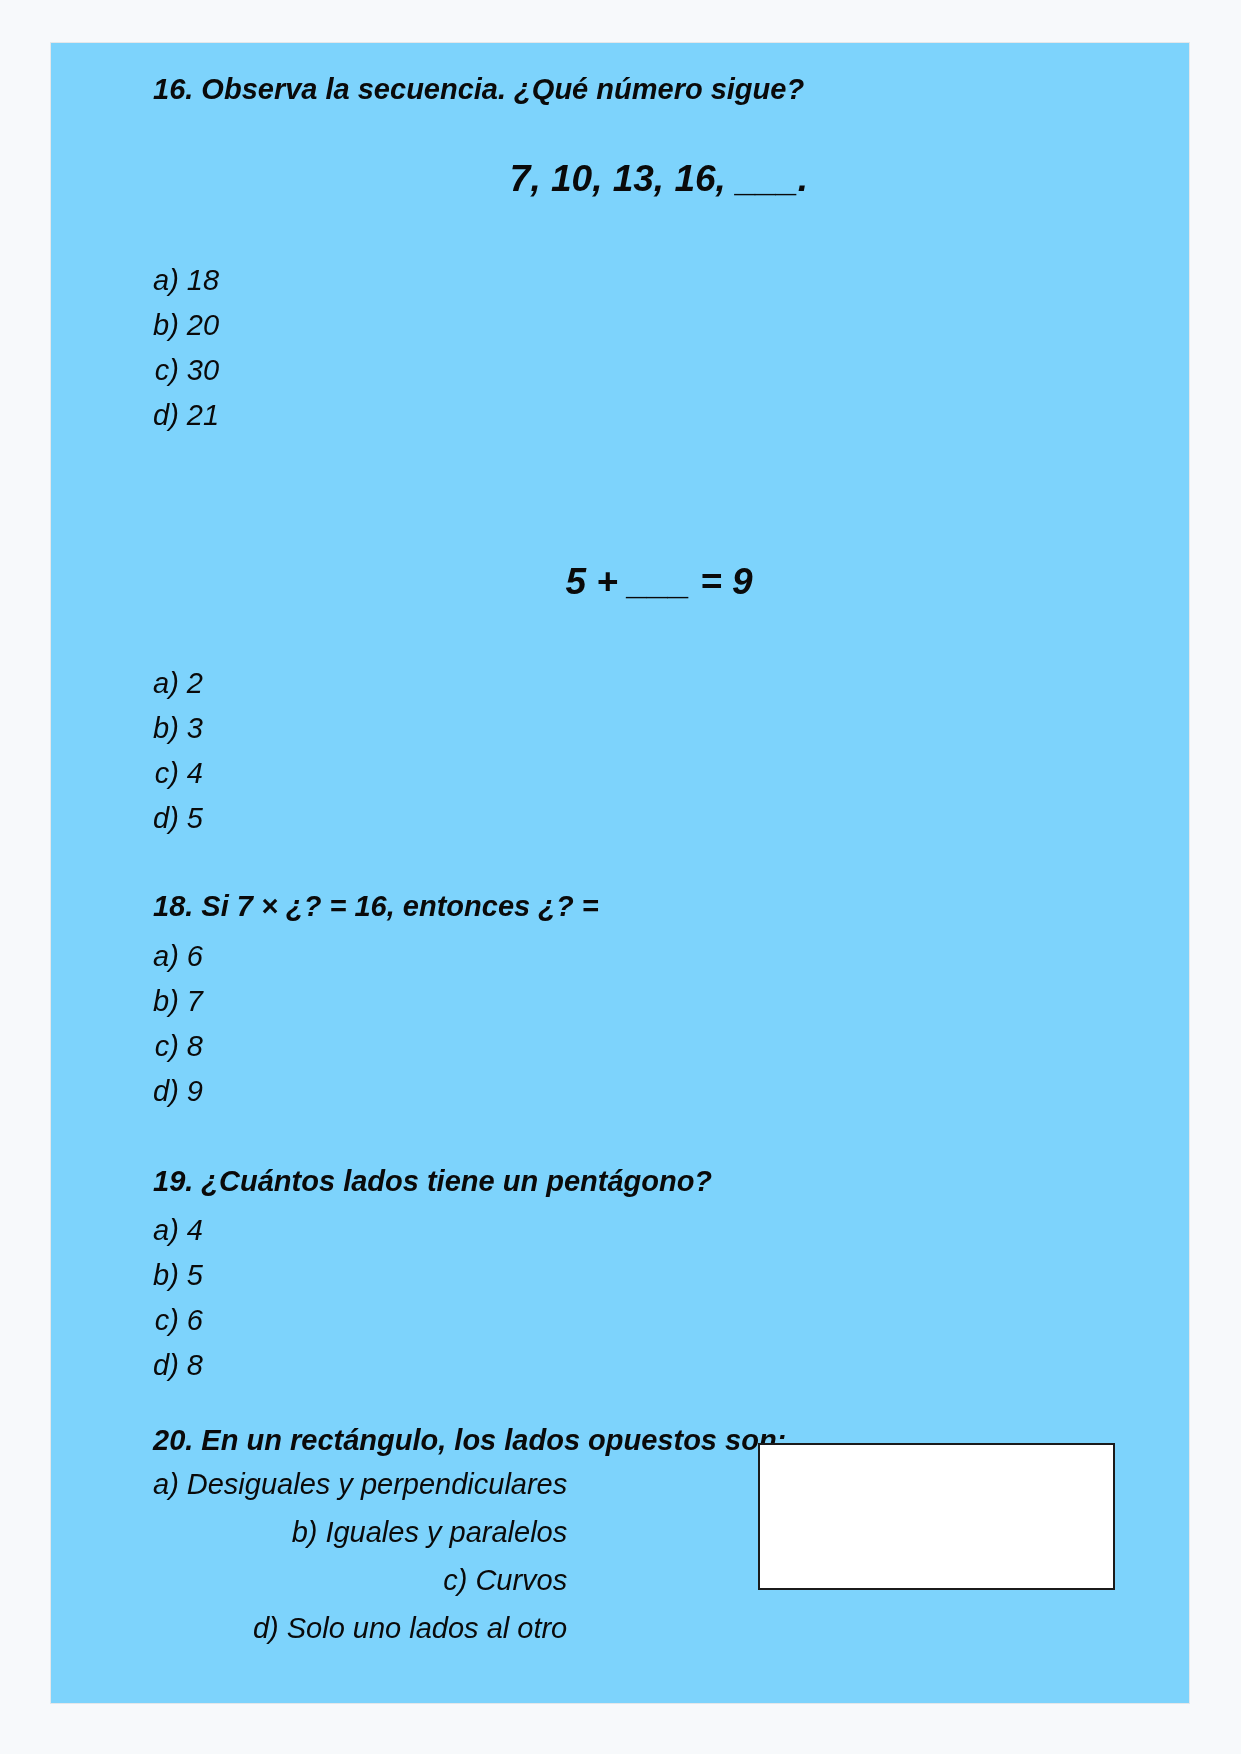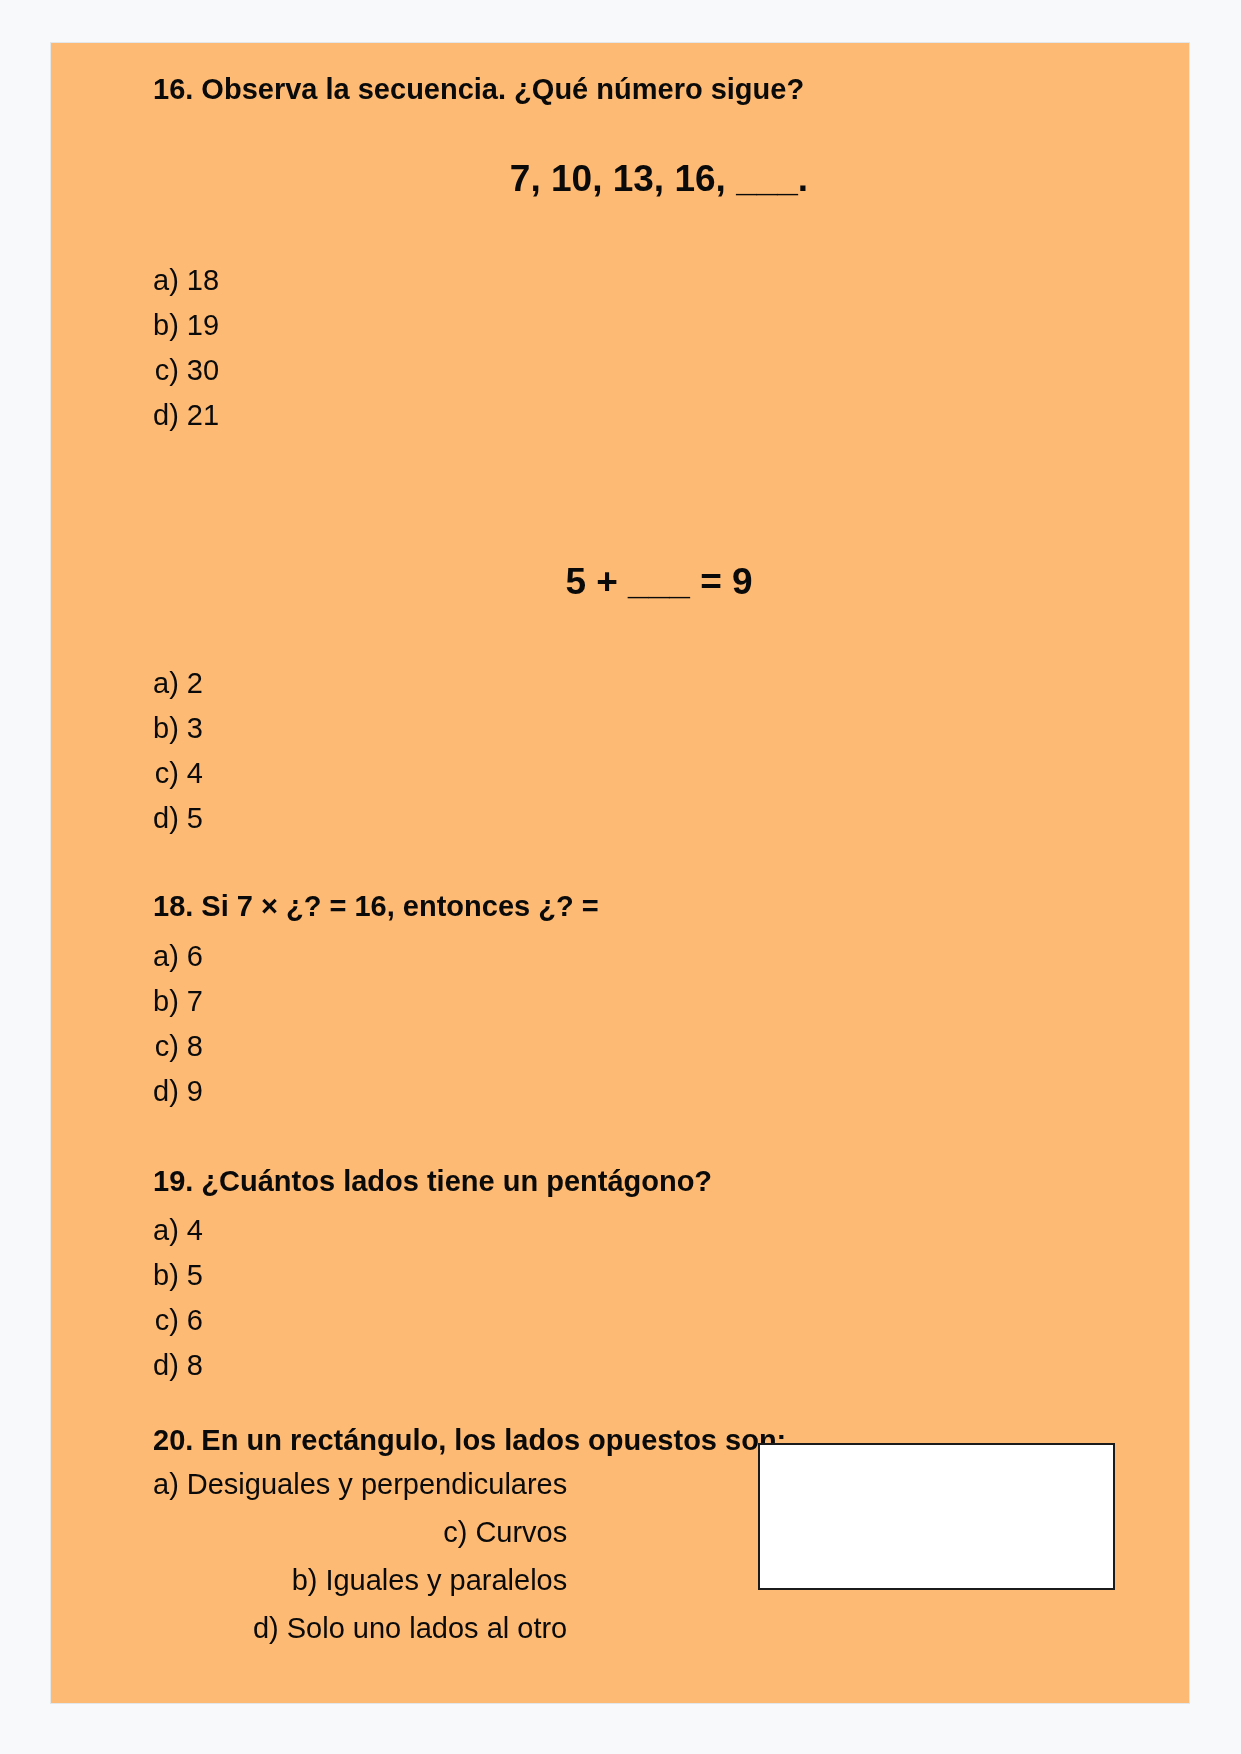--- a/index.html
+++ b/index.html
@@ -8,22 +8,23 @@
     position: relative;
     background: #f7f9fb;
     font-family: "Liberation Sans", sans-serif;
     color: #0a0a0a;
     overflow: hidden;
   }
   .paper {
     position: absolute;
     left: 50px; top: 42px;
     width: 1140px; height: 1662px;
-    background: #fdba74;
+    background: #7dd3fc;
     border: 1px solid #e4e7ea;
+    font-style: italic;
   }
   .q-heading {
     position: absolute;
     left: 102px;
     font-size: 29px;
     font-weight: bold;
     line-height: 34px;
     white-space: nowrap;
   }
   .q-display {
@@ -55,21 +56,21 @@
 </style>
 </head>
 <body>
 
 <div class="paper">
 
   <div class="q-heading" style="top:29px">16. Observa la secuencia. ¿Qué número sigue?</div>
   <div class="q-display" style="top:114px">7, 10, 13, 16, ___.</div>
   <div class="options" style="top:220px">
     <div class="option"><span class="okey">a)</span><span>18</span></div>
-    <div class="option"><span class="okey">b)</span><span>19</span></div>
+    <div class="option"><span class="okey">b)</span><span>20</span></div>
     <div class="option"><span class="okey">c)</span><span>30</span></div>
     <div class="option"><span class="okey">d)</span><span>21</span></div>
   </div>
 
   <div class="q-display" style="top:517px">5 + ___ = 9</div>
   <div class="options" style="top:623px">
     <div class="option"><span class="okey">a)</span><span>2</span></div>
     <div class="option"><span class="okey">b)</span><span>3</span></div>
     <div class="option"><span class="okey">c)</span><span>4</span></div>
     <div class="option"><span class="okey">d)</span><span>5</span></div>
@@ -87,20 +88,20 @@
   <div class="options" style="top:1170px">
     <div class="option"><span class="okey">a)</span><span>4</span></div>
     <div class="option"><span class="okey">b)</span><span>5</span></div>
     <div class="option"><span class="okey">c)</span><span>6</span></div>
     <div class="option"><span class="okey">d)</span><span>8</span></div>
   </div>
 
   <div class="q-heading" style="top:1380px">20. En un rectángulo, los lados opuestos son:</div>
   <div class="options wide-pitch" style="top:1424px">
     <div class="option"><span class="okey">a)</span><span>Desiguales y perpendiculares</span></div>
+    <div class="option"><span class="okey">b)</span><span>Iguales y paralelos</span></div>
     <div class="option"><span class="okey">c)</span><span>Curvos</span></div>
-    <div class="option"><span class="okey">b)</span><span>Iguales y paralelos</span></div>
     <div class="option"><span class="okey">d)</span><span>Solo uno lados al otro</span></div>
   </div>
 
   <div class="figure-rect"></div>
 
 </div>
 
 </body></html>

